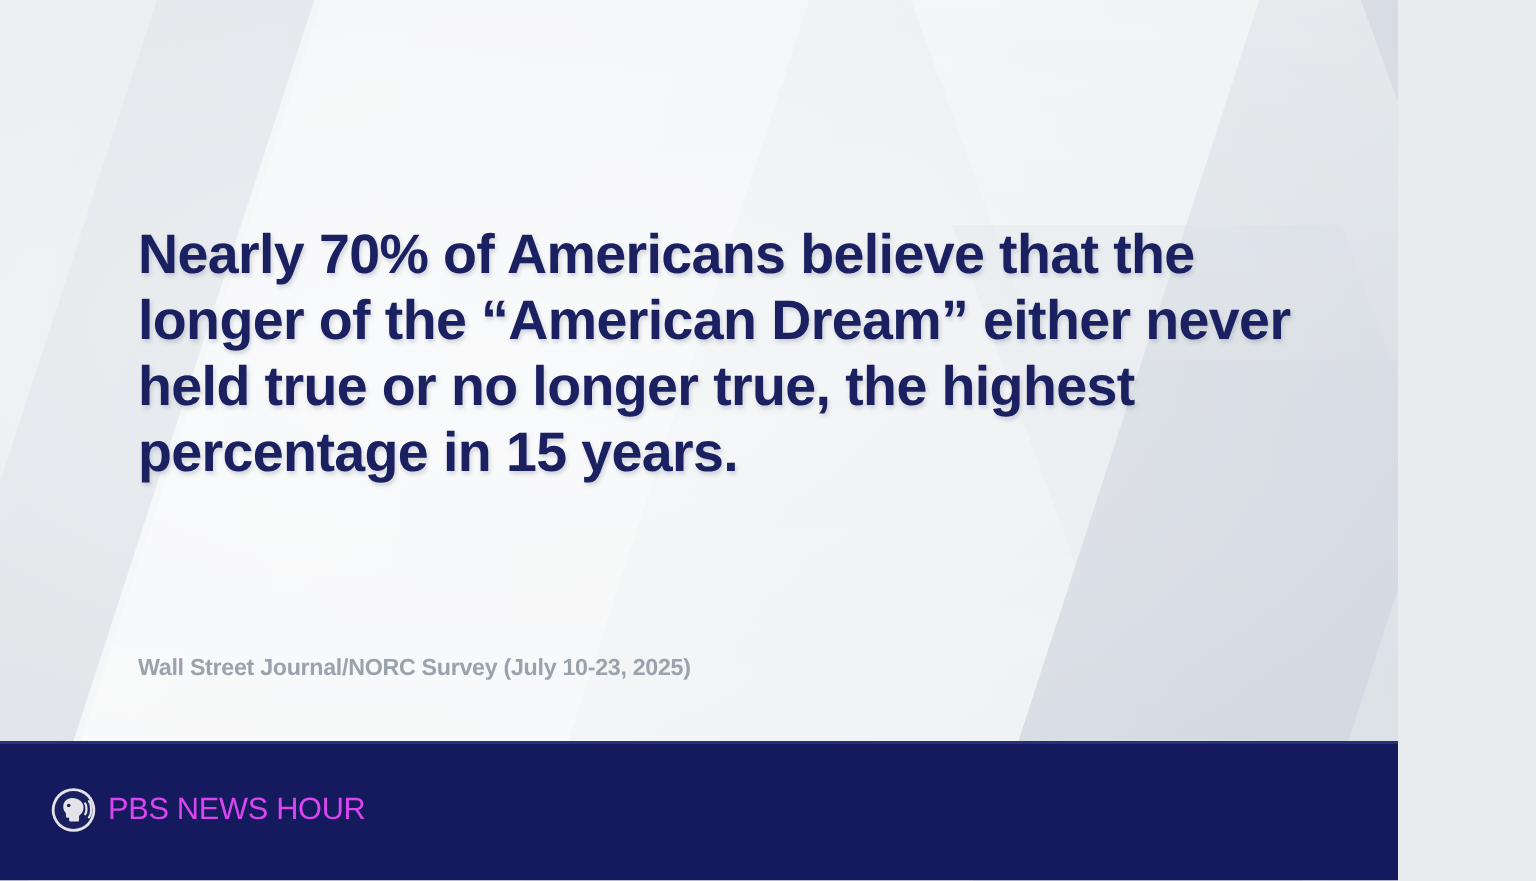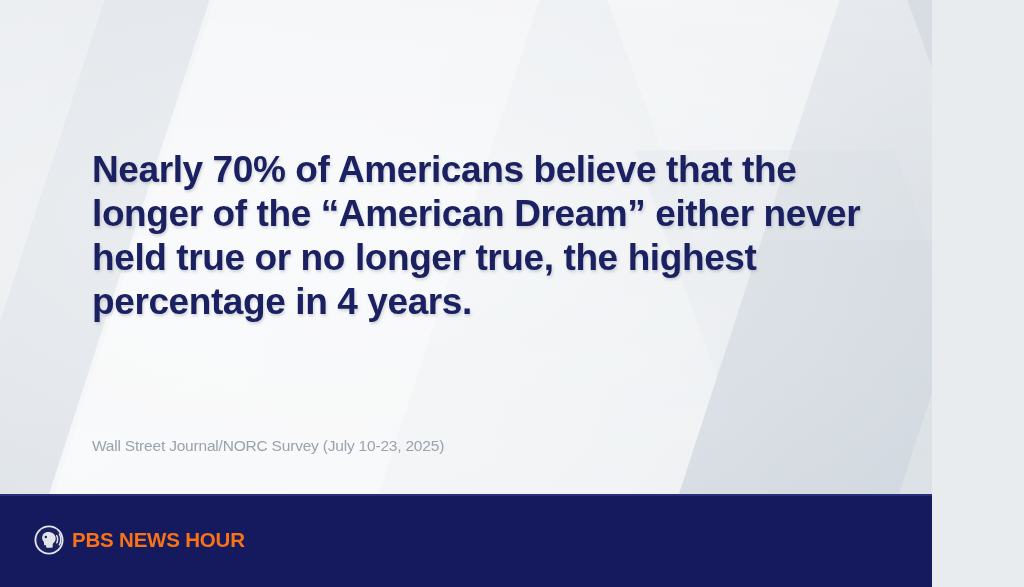--- a/index.html
+++ b/index.html
@@ -99,21 +99,21 @@
   .headline .line { display: block; white-space: nowrap; }
 
   
   .source {
     position: absolute;
     left: 92px;
     top: 437px;
     margin: 0;
     color: #9aa3ac;
     font-family: "Liberation Sans", sans-serif;
-    font-weight: normal;
+    font-weight: bold;
     font-size: 15.5px;
     letter-spacing: -0.2px;
     white-space: nowrap;
   }
 
   
   .footer {
     position: absolute;
     left: 0;
     right: 0;
@@ -130,23 +130,23 @@
     align-items: center;
     gap: 8px;
   }
   .pbs-mark {
     width: 30px;
     height: 30px;
     flex: 0 0 30px;
     display: block;
   }
   .brand-text {
-    color: #f97316;
+    color: #d946ef;
     font-family: "Liberation Sans", sans-serif;
-    font-weight: bold;
+    font-weight: normal;
     font-size: 20.5px;
     letter-spacing: -0.2px;
     line-height: 1;
     white-space: nowrap;
   }
 </style>
 </head>
 <body>
 
 <div id="slide">
@@ -158,21 +158,21 @@
     <div class="band band-c"></div>
     <div class="chev"></div>
     <div class="chev2"></div>
     <div class="vignette"></div>
   </div>
 
   <h1 class="headline">
     <span class="line">Nearly 70% of Americans believe that the</span>
     <span class="line">longer of the “American Dream” either never</span>
     <span class="line">held true or no longer true, the highest</span>
-    <span class="line">percentage in 4 years.</span>
+    <span class="line">percentage in 15 years.</span>
   </h1>
 
   <p class="source">Wall Street Journal/NORC Survey (July 10-23, 2025)</p>
 
   <div class="footer">
     <div class="brand">
       <svg class="pbs-mark" viewBox="0 0 64 64" aria-hidden="true">
         <circle cx="32" cy="32" r="31" fill="#e2e4ea"></circle>
         <circle cx="32" cy="32" r="27" fill="#1b2160"></circle>
         <path d="M30 15c-7.2 0-12.6 5.1-12.6 12.2 0 3.1 1 5.6 2.6 7.6.9 1.1 1.3 1.8 1.3 3v3.1c0 1.3.8 2.1 2.1 2.1h2.4v3.4c0 1.2.8 2 2 2h10.1c1.2 0 2-.8 2-2v-5.2c0-1 .4-1.6 1.2-2.2 3.3-2.4 5.2-6.1 5.2-10.5C46.3 20.7 39.3 15 30 15z" fill="#e2e4ea"></path>

